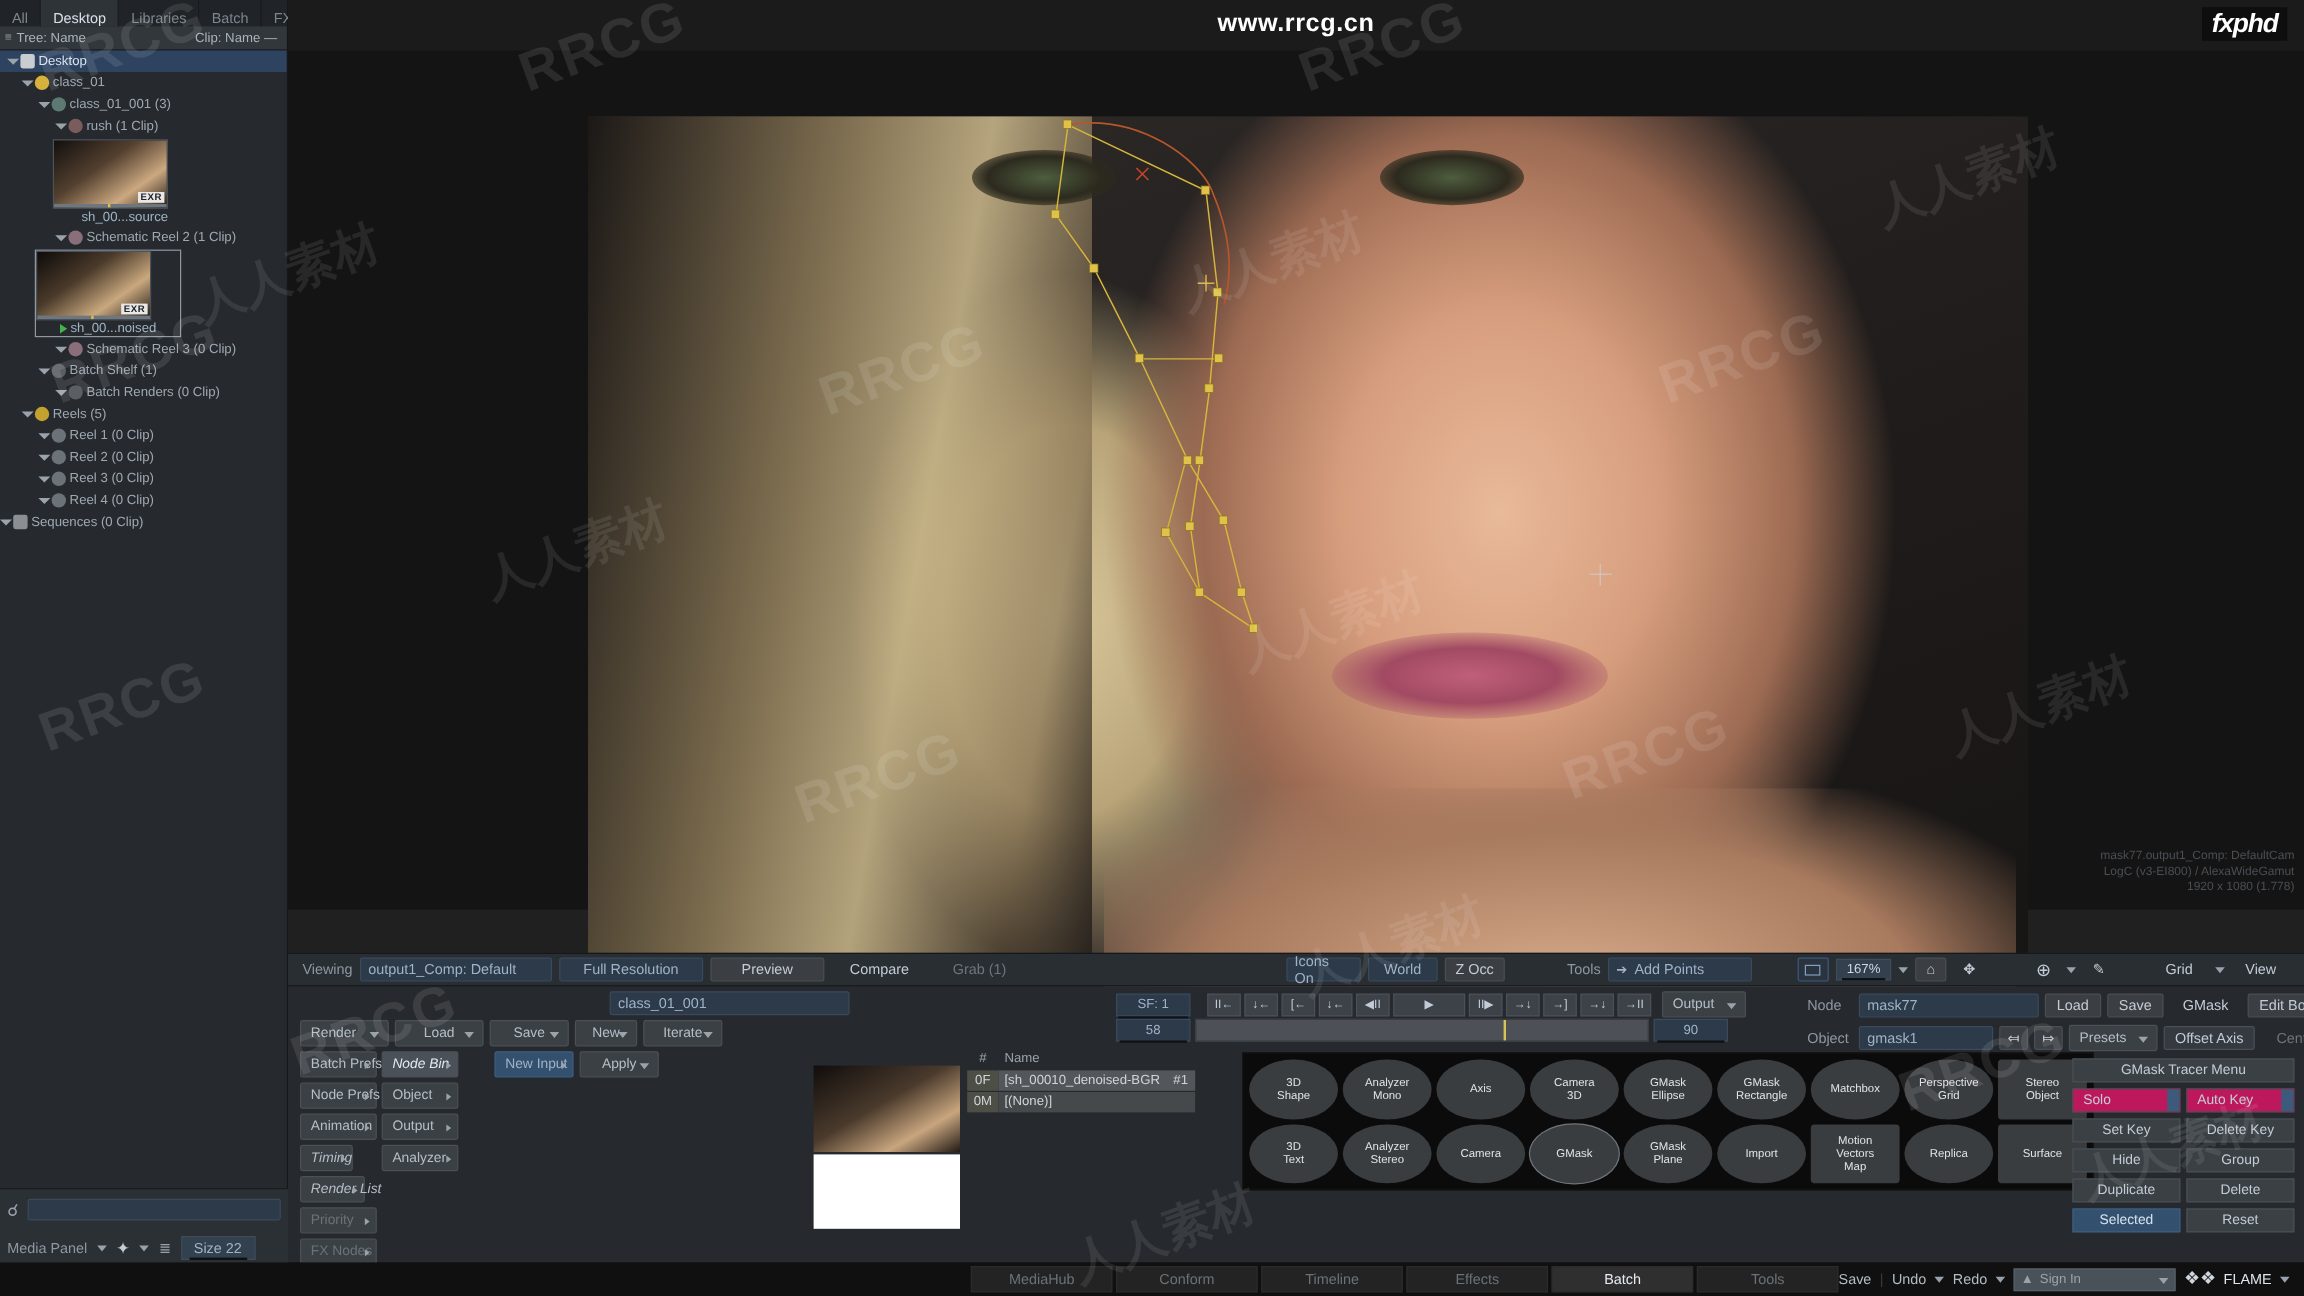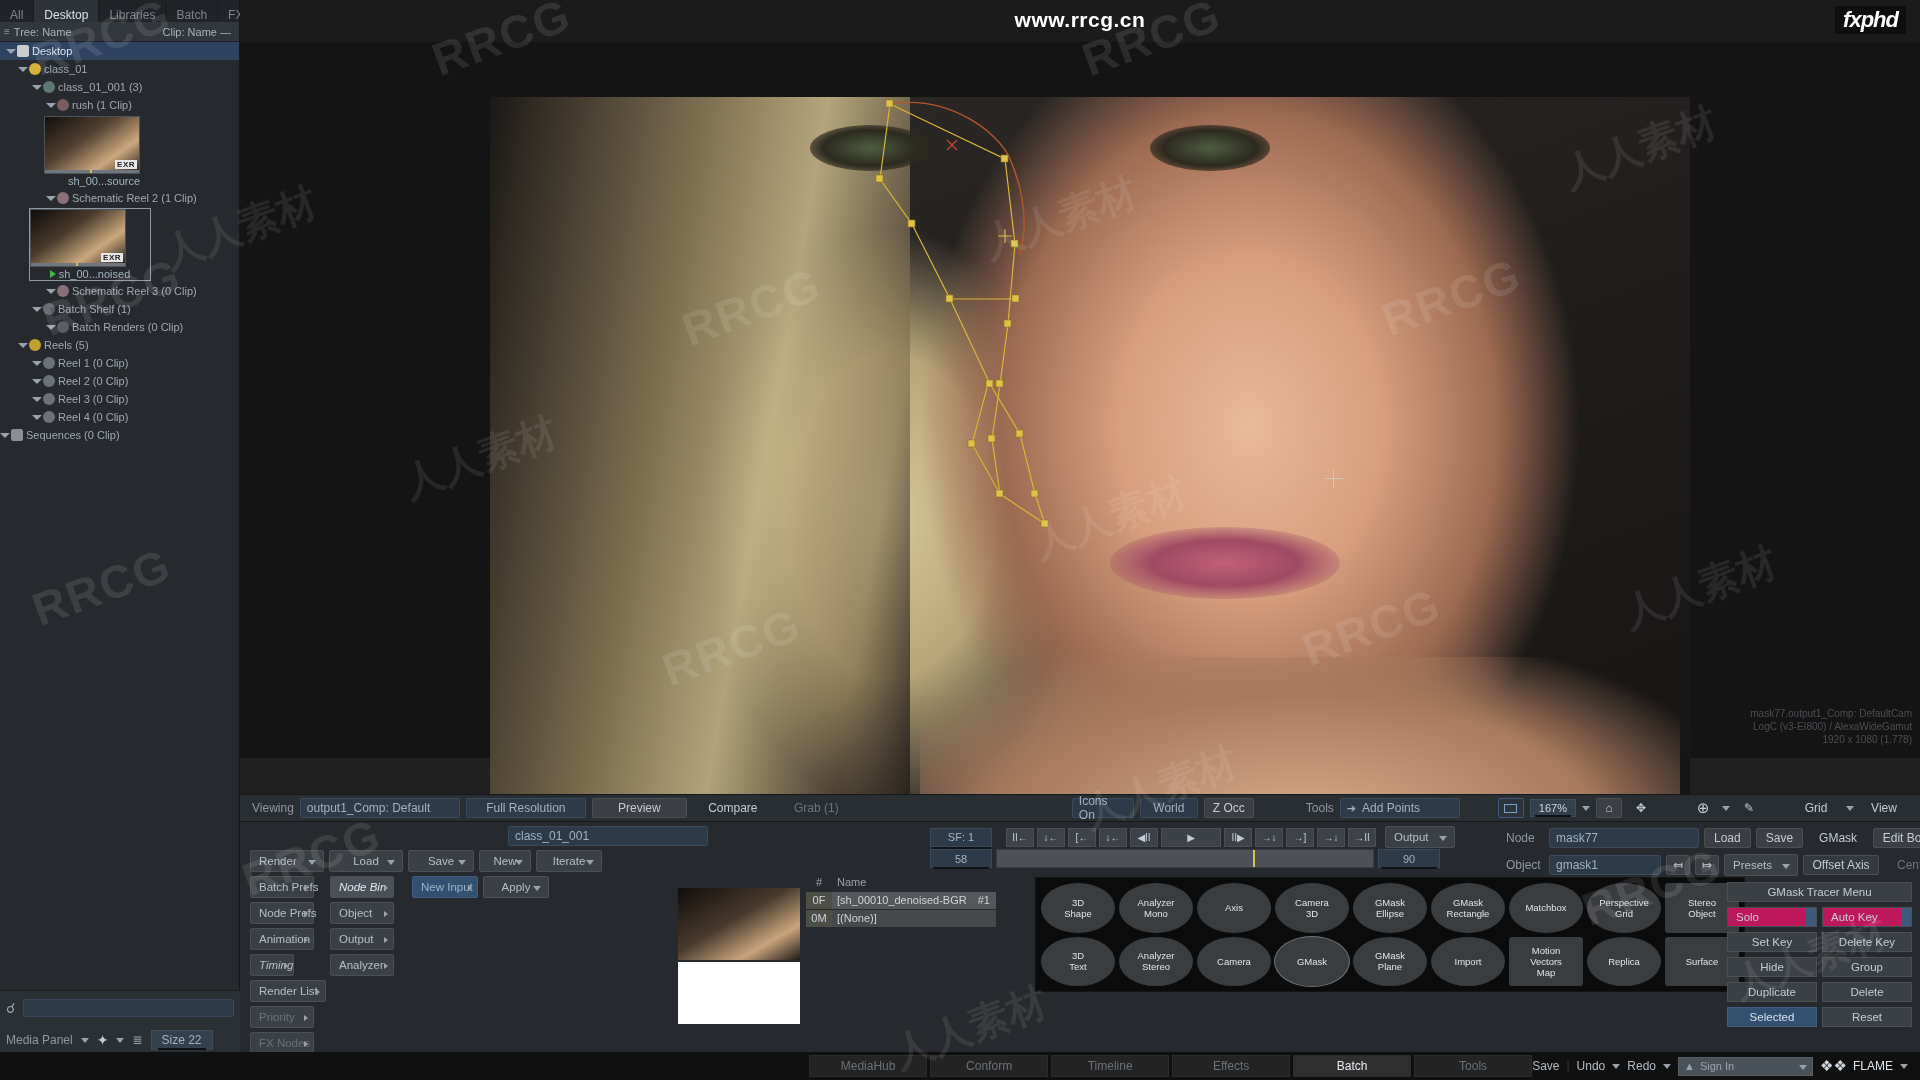--- a/index.html
+++ b/index.html
@@ -589,21 +589,21 @@
             <i class="tri"></i>
         </div>
         <div class="mbtn" style="width:64px;">
           <span>Animation</span>
             <i class="tri"></i>
         </div>
         <div class="mbtn" style="width:44px;font-style:italic;">
           <span>Timing</span>
             <i class="tri"></i>
         </div>
-        <div class="mbtn" style="width:76px;">
+        <div class="mbtn" style="width:54px;font-style:italic;">
           <span>Render List</span>
             <i class="tri"></i>
         </div>
         <div class="mbtn dim" style="width:64px;">
           <span>Priority</span>
             <i class="tri"></i>
         </div>
         <div class="mbtn dim" style="width:64px;">
           <span>FX Nodes</span>
             <i class="tri"></i>

